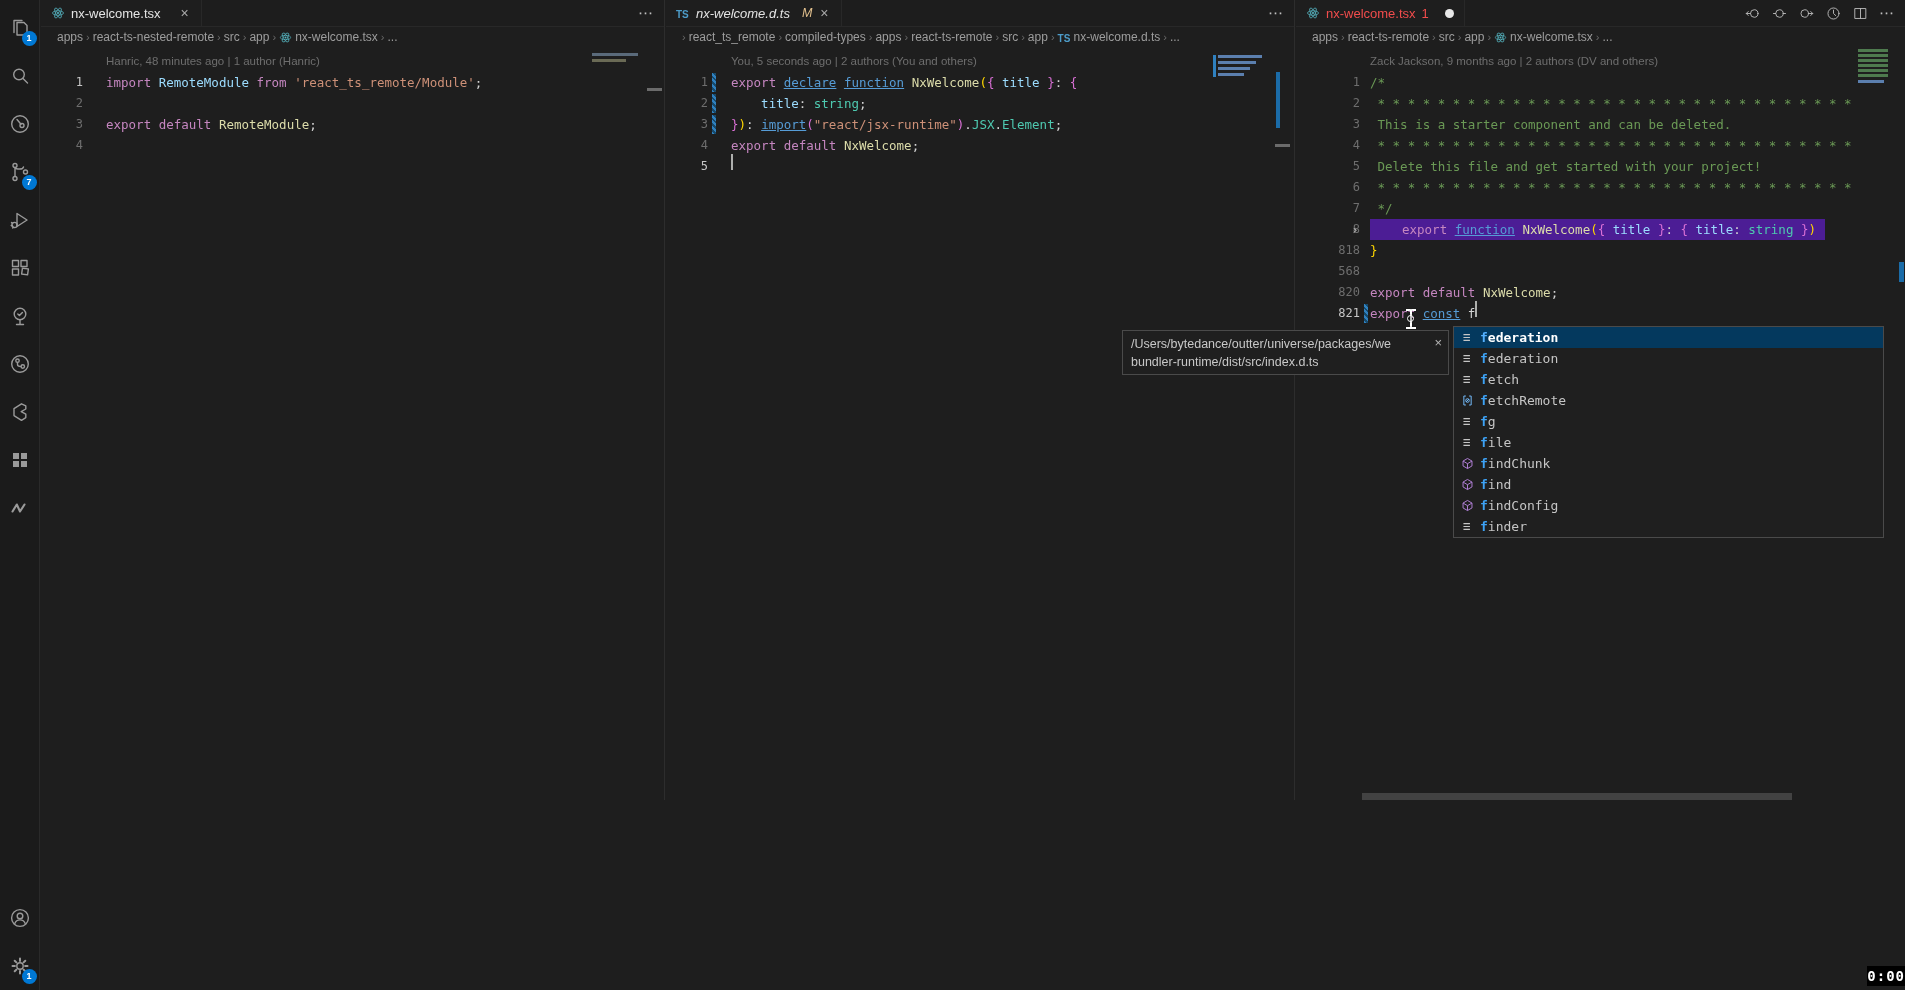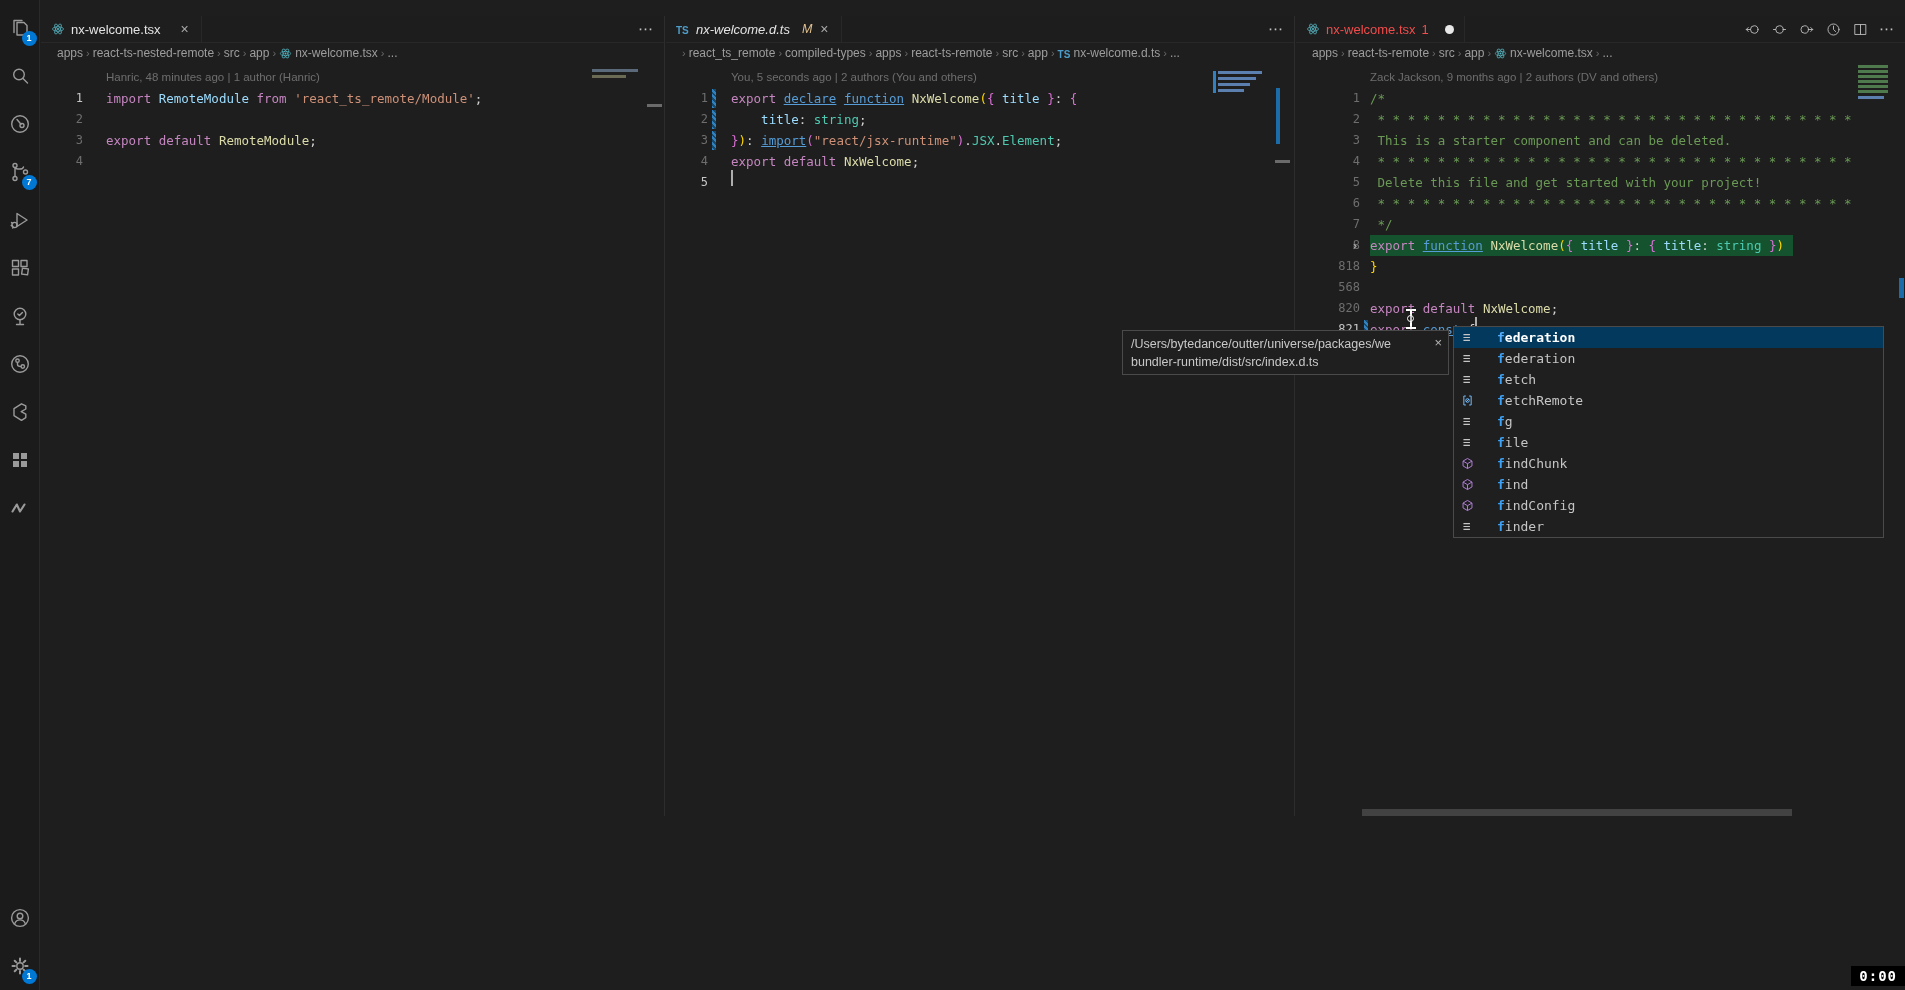--- a/index.html
+++ b/index.html
@@ -8,21 +8,21 @@
 
   
   .activitybar { position:absolute; left:0; top:0; width:40px; height:990px; background:#1b1b1b; border-right:1px solid #2a2a2a; display:flex; flex-direction:column; align-items:center; padding-top:4px; }
   .ab-spacer { flex:1; }
   .ab-item { position:relative; width:40px; height:48px; display:flex; align-items:center; justify-content:center; cursor:pointer; }
   .ab-item svg { width:24px; height:24px; stroke:#9a9a9a; fill:none; stroke-width:1.4; }
   .ab-item svg .fill { fill:#9a9a9a; stroke:none; }
   .ab-badge { position:absolute; right:3px; bottom:6px; min-width:15px; height:15px; border-radius:50%; background:#0078d4; color:#fff; font-size:9px; line-height:15px; text-align:center; font-weight:bold; }
 
   
-  .pane { position:absolute; top:16px; height:800px; background:#1e1e1e; }
+  .pane { position:absolute; top:0; height:800px; background:#1e1e1e; }
   .pane1 { left:41px;  width:624px; border-right:1px solid #2d2d2d; }
   .pane2 { left:666px; width:629px; border-right:1px solid #2d2d2d; }
   .pane3 { left:1296px; width:609px; }
 
   .tabrow { height:27px; display:flex; align-items:stretch; background:#1d1d1d; border-bottom:1px solid #282828; }
   .tab { display:flex; align-items:center; gap:6px; padding:0 10px; background:#1e1e1e; border-right:1px solid #282828; font-size:13px; color:#e4e4e4; cursor:pointer; }
   .tab .fileicon { width:14px; height:14px; display:inline-block; }
   .tab.italic .tablabel { font-style:italic; }
   .tab .mod-badge { color:#e2c08d; font-style:italic; font-size:12.5px; }
   .tab.error .tablabel, .tab.error .tab-errcount { color:#f14c4c; }
@@ -42,45 +42,45 @@
   .editor { position:relative; padding-top:4px; font-family:"DejaVu Sans Mono", monospace; font-size:12.5px; }
   .blame { height:21px; line-height:21px; color:#6e6e6e; font-size:11.5px; font-family:"Liberation Sans", sans-serif; white-space:pre; }
   .code-line { height:21px; line-height:21px; display:flex; position:relative; white-space:pre; cursor:text; }
   .gutter { width:42px; text-align:right; color:#6e6e6e; font-size:12px; flex:none; }
   .pane3 .gutter { width:64px; }
   .gut-gap { width:23px; flex:none; position:relative; }
   .pane3 .gut-gap { width:10px; }
   .code-line.active .gutter { color:#c6c6c6; }
   .mod-mark { position:absolute; left:4px; top:1px; width:4px; height:19px; background:repeating-linear-gradient(45deg,#2f81c0 0 2px,#184a6b 2px 4px); }
   .fold { position:absolute; left:-9px; top:0; color:#b8b8b8; font-size:13px; cursor:pointer; }
-  .hl-line { background:#14532d; padding-right:9px; }
+  .hl-line { background:#4c1d95; padding-right:9px;padding-left:32px; }
   .cursor-bar { display:inline-block; width:1.5px; height:16px; background:#aeafad; vertical-align:middle; margin-top:-2px; }
 
   .tk-keyword{color:var(--tk-keyword);} .tk-keyword2{color:var(--tk-keyword2);text-decoration:underline;} .tk-function{color:var(--tk-function);}
   .tk-variable{color:var(--tk-variable);} .tk-type{color:var(--tk-type);} .tk-string{color:var(--tk-string);}
   .tk-comment{color:var(--tk-comment);} .tk-punct{color:var(--tk-punct);} .tk-bracket1{color:var(--tk-bracket1);} .tk-bracket2{color:var(--tk-bracket2);}
 
   
   .deco { position:absolute; }
 
   
   .suggest { position:absolute; left:1453px; top:326px; width:431px; background:#1f1f1f; border:1px solid #4a4a4a; z-index:30; font-family:"DejaVu Sans Mono", monospace; font-size:13px; }
-  .sg-row { height:21px; display:flex; align-items:center; gap:22px; padding-left:5px; color:#c5c5c5; cursor:pointer; }
+  .sg-row { height:21px; display:flex; align-items:center; gap:5px; padding-left:5px; color:#c5c5c5; cursor:pointer; }
   .sg-row.selected { background:#04395e; color:#ffffff; font-weight:bold; }
   .sg-row .sg-ic { width:16px; height:16px; flex:none; display:flex; align-items:center; justify-content:center; }
   .sg-row .match { color:#3da2f5; font-weight:bold; }
   .sg-row.selected .match { color:#55b1ff; }
 
   
   .doc-tip { position:absolute; left:1122px; top:330px; width:327px; height:45px; background:#1f1f1f; border:1px solid #4a4a4a; z-index:31; padding:4px 8px; font-size:12.5px; color:#c8c8c8; line-height:18px; }
   .doc-tip .l1 { white-space:nowrap; overflow:hidden; width:296px; }
   .doc-tip .tip-close { position:absolute; right:6px; top:3px; color:#b5b5b5; cursor:pointer; font-size:13px; }
 
   
-  .rec-timer { position:absolute; right:0px; bottom:4px; background:#000; color:#fff; font-family:"DejaVu Sans Mono", monospace; font-size:14px; font-weight:bold; padding:2px 8px; letter-spacing:1px; z-index:40; }
+  .rec-timer { position:absolute; right:0px; bottom:4px; background:#000; color:#fff; font-family:"DejaVu Sans Mono", monospace; font-size:14px; font-weight:bold; padding:2px 0; letter-spacing:1px; z-index:40; }
 
   
   .ibeam { position:absolute; left:1404px; top:308px; width:14px; height:22px; z-index:50; pointer-events:none; }
   .ibeam .v { position:absolute; left:6px; top:2px; width:2px; height:18px; background:#fff; box-shadow:0 0 1px #000; }
   .ibeam .t { position:absolute; left:2px; top:1px; width:10px; height:2px; background:#fff; box-shadow:0 0 1px #000; }
   .ibeam .b { position:absolute; left:2px; bottom:1px; width:10px; height:2px; background:#fff; box-shadow:0 0 1px #000; }
   .ibeam .ring { position:absolute; left:2.5px; top:7px; width:7px; height:7px; border:1.5px solid #fff; border-radius:50%; background:rgba(0,0,0,.25); box-shadow:0 0 1px #000; }
 
   .hscroll { position:absolute; left:66px; bottom:0; width:430px; height:7px; background:#424242; cursor:pointer; }
 </style>

